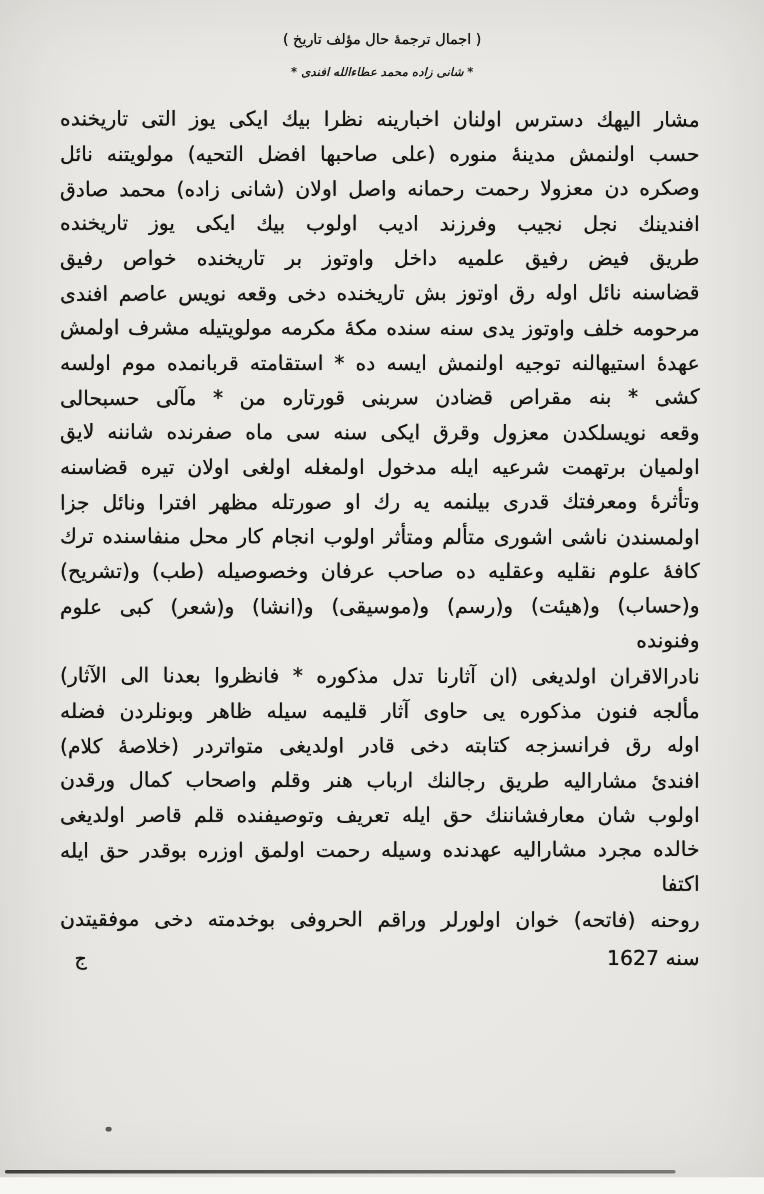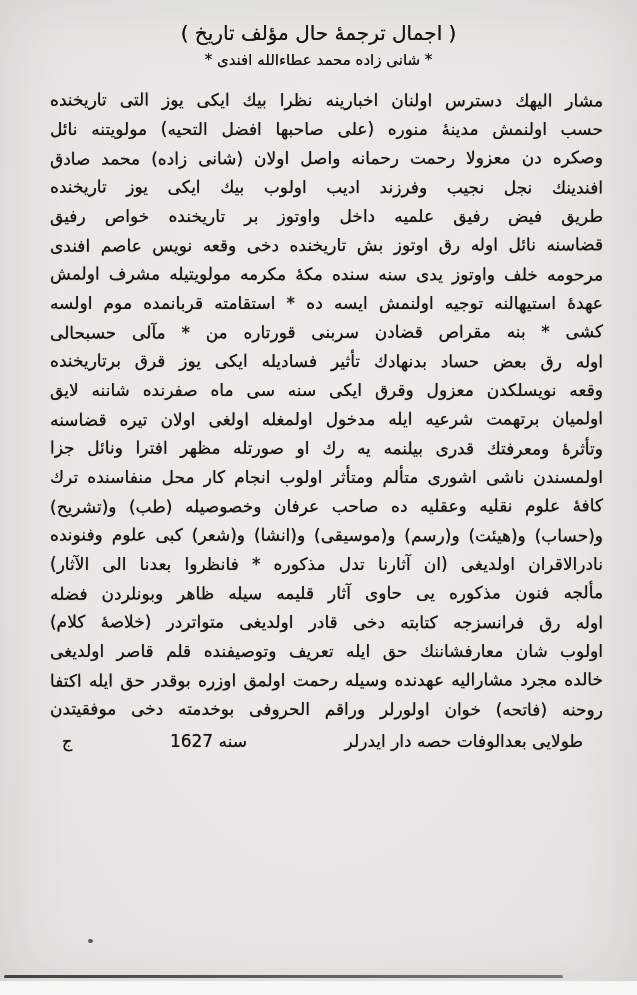--- a/index.html
+++ b/index.html
@@ -19,30 +19,31 @@
     overflow: hidden;
     direction: rtl;
     font-family: "DejaVu Sans", sans-serif;
     color: #17150f;
   }
   .header-block {
     padding-top: 20px;
     text-align: center;
   }
   .header-line {
-    font-size: 20px;
+    font-size: 12px;
     line-height: 27px;
     letter-spacing: 0.5px;
     text-shadow: 0 0 0.6px rgba(23,21,15,0.85);
   }
   .header-line.secondary {
-    font-size: 15px;
+    font-size: 10px;
+    font-style: italic;
   }
   .body-block {
-    padding: 12px 34px 0 50px;
+    padding: 12px 54px 0 50px;
   }
   .text-line {
     font-size: 17px;
     line-height: 29px;
     text-align: justify;
     text-align-last: justify;
     word-spacing: 1px;
     text-shadow: 0 0 0.7px rgba(23,21,15,0.8);
     white-space: normal;
   }
@@ -98,37 +99,36 @@
   <div class="body-block">
     <div class="text-line">مشار اليهك دسترس اولنان اخبارينه نظرا بيك ايكى يوز التى تاريخنده</div>
     <div class="text-line">حسب اولنمش مدينهٔ منوره (على صاحبها افضل التحيه) مولويتنه نائل</div>
     <div class="text-line">وصكره دن معزولا رحمت رحمانه واصل اولان (شانى زاده) محمد صادق</div>
     <div class="text-line">افندينك نجل نجيب وفرزند اديب اولوب بيك ايكى يوز تاريخنده</div>
     <div class="text-line">طريق فيض رفيق علميه داخل واوتوز بر تاريخنده خواص رفيق</div>
     <div class="text-line">قضاسنه نائل اوله رق اوتوز بش تاريخنده دخى وقعه نويس عاصم افندى</div>
     <div class="text-line">مرحومه خلف واوتوز يدى سنه سنده مكهٔ مكرمه مولويتيله مشرف اولمش</div>
     <div class="text-line">عهدهٔ استيهالنه توجيه اولنمش ايسه ده * استقامته قربانمده موم اولسه</div>
     <div class="text-line">كشى * بنه مقراص قضادن سربنى قورتاره من * مآلى حسبحالى</div>
-    <div class="text-line">اوله رق بعض حساد بدنهادك تأثير فساديله ايكى يوز قرق برتاريخنده</div>
     <div class="text-line">وقعه نويسلكدن معزول وقرق ايكى سنه سى ماه صفرنده شاننه لايق</div>
     <div class="text-line">اولميان برتهمت شرعيه ايله مدخول اولمغله اولغى اولان تيره قضاسنه</div>
     <div class="text-line">وتأثرهٔ ومعرفتك قدرى بيلنمه يه رك او صورتله مظهر افترا ونائل جزا</div>
     <div class="text-line">اولمسندن ناشى اشورى متألم ومتأثر اولوب انجام كار محل منفاسنده ترك</div>
     <div class="text-line">كافهٔ علوم نقليه وعقليه ده صاحب عرفان وخصوصيله (طب) و(تشريح)</div>
     <div class="text-line">و(حساب) و(هيئت) و(رسم) و(موسيقى) و(انشا) و(شعر) كبى علوم وفنونده</div>
     <div class="text-line">نادرالاقران اولديغى (ان آثارنا تدل مذكوره * فانظروا بعدنا الى الآثار)</div>
     <div class="text-line">مألجه فنون مذكوره يى حاوى آثار قليمه سيله ظاهر وبونلردن فضله</div>
     <div class="text-line">اوله رق فرانسزجه كتابته دخى قادر اولديغى متواتردر (خلاصهٔ كلام)</div>
+    <div class="text-line">افندئ مشاراليه طريق رجالنك ارباب هنر وقلم واصحاب كمال ورقدن</div>
     <div class="text-line">اولوب شان معارفشاننك حق ايله تعريف وتوصيفنده قلم قاصر اولديغى</div>
     <div class="text-line">خالده مجرد مشاراليه عهدنده وسيله رحمت اولمق اوزره بوقدر حق ايله اكتفا</div>
     <div class="text-line">روحنه (فاتحه) خوان اولورلر وراقم الحروفى بوخدمته دخى موفقيتدن</div>
   </div>
 
   <div class="footer-line">
-    <span class="footer-closing">طولايى بعدالوفات حصه دار ايدرلر</span>
     <span class="footer-date">سنه 1627</span>
     <span class="footer-mark">ج</span>
   </div>
 
   <div class="ink-speck"></div>
   <div class="scan-line"></div>
   <div class="bottom-strip"></div>
 
 </div>
 

